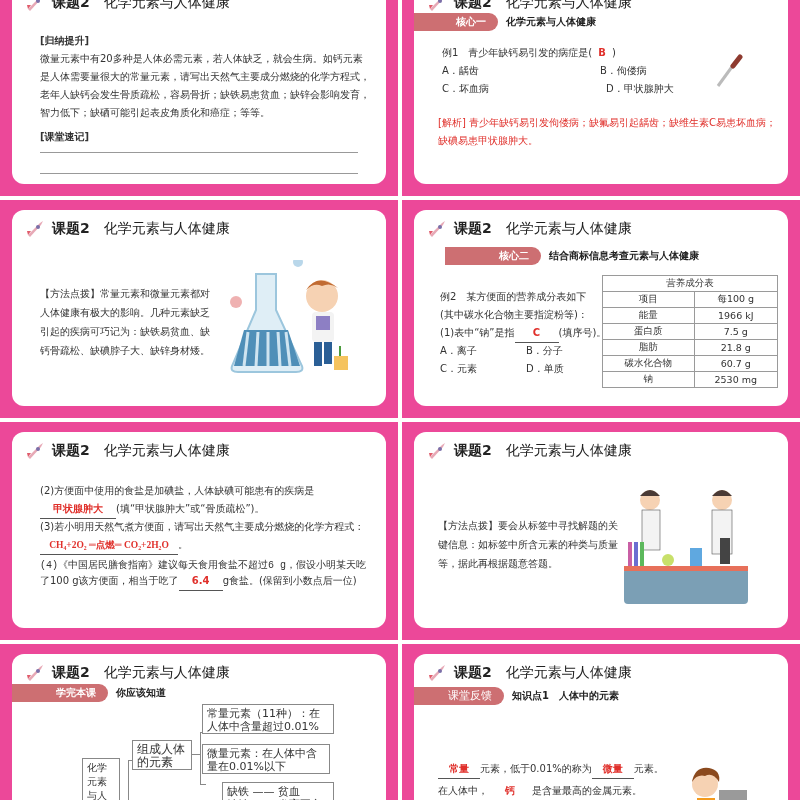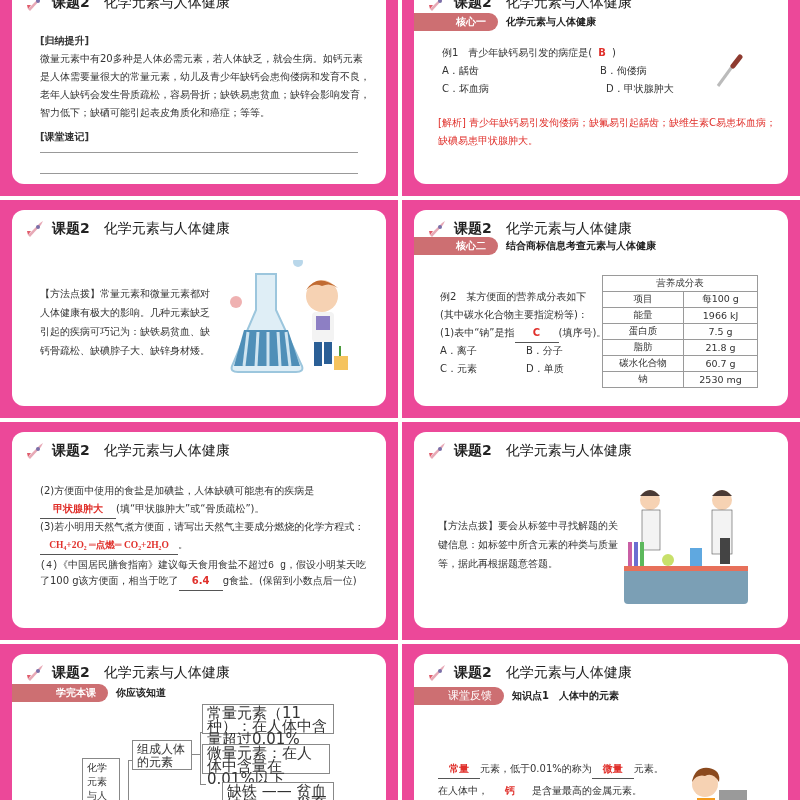--- a/index.html
+++ b/index.html
@@ -16,41 +16,41 @@
   .ribbon { position: absolute; left: -12px; height: 18px; display: flex; align-items: center; }
   .ribbon .pill { background: #cd6f72; color: #fff; font-size: 10px; font-weight: bold; height: 18px; line-height: 18px; padding: 0 12px 0 54px; border-radius: 0 10px 10px 0; }
   .ribbon .rt { font-size: 10px; font-weight: bold; color: #222; margin-left: 8px; }
   .txt { font-size: 10px; line-height: 18px; color: #333; }
   .red { color: #e0302b; font-weight: bold; }
   .redt { color: #e0302b; }
   .blank { display: inline-block; border-bottom: 1px solid #555; text-align: center; }
   .rule { position: absolute; left: 28px; right: 28px; border-top: 1px solid #999; }
   table.nt { border-collapse: collapse; font-size: 9.5px; position: absolute; }
   table.nt td { border: 1px solid #9a9a9a; text-align: center; height: 16px; padding: 0 4px; color: #333; }
-  .box { position: absolute; border: 1px solid #888; font-size: 15px; line-height: 13px; padding: 2px 4px; color: #333; background: #fff; }
+  .box { position: absolute; border: 1px solid #888; font-size: 11px; line-height: 13px; padding: 2px 4px; color: #333; background: #fff; }
   .ln { position: absolute; background: #888; }
 </style>
 </head>
 <body>
 
 <div class="grid">
 
   <div class="slide" style="left:0;top:0;width:398px;height:196px;">
     <div class="card" style="top:-20px;">
       <div class="hdr" style="top:12px;">
         <span class="rocket"><svg viewBox="0 0 22 20">
               <path d="M4 16 L16 4 L19 2 L17 6 L6 18 Z" fill="#e7a9b6"></path>
               <circle cx="14" cy="8" r="2" fill="#7b6fa8"></circle>
               <path d="M3 12 L7 12 L4 16Z" fill="#e05a6a"></path>
             </svg></span>
         <span class="k">课题2</span>
         <span class="t">化学元素与人体健康</span>
       </div>
       <div class="txt" style="position:absolute;left:28px;top:52px;font-weight:bold;">[归纳提升]</div>
-      <div class="txt" style="position:absolute;left:28px;top:70px;width:330px;">微量元素中有20多种是人体必需元素，若人体缺乏，就会生病。如钙元素是人体需要量很大的常量元素，幼儿及青少年缺钙会患佝偻病和发育不良，老年人缺钙会发生骨质疏松，容易骨折；缺铁易患贫血；缺锌会影响发育，智力低下；缺硒可能引起表皮角质化和癌症；等等。</div>
+      <div class="txt" style="position:absolute;left:28px;top:70px;width:330px;">微量元素中有20多种是人体必需元素，若人体缺乏，就会生病。如钙元素是人体需要量很大的常量元素，请写出天然气主要成分燃烧的化学方程式，老年人缺钙会发生骨质疏松，容易骨折；缺铁易患贫血；缺锌会影响发育，智力低下；缺硒可能引起表皮角质化和癌症；等等。</div>
       <div class="txt" style="position:absolute;left:28px;top:148px;font-weight:bold;">[课堂速记]</div>
       <div class="rule" style="top:172px;"></div>
       <div class="rule" style="top:193px;"></div>
     </div>
   </div>
 
   <div class="slide" style="left:402px;top:0;width:398px;height:196px;">
     <div class="card" style="top:-20px;">
       <div class="hdr" style="top:12px;">
         <span class="rocket"><svg viewBox="0 0 22 20">
@@ -124,34 +124,34 @@
     <div class="card">
       <div class="hdr">
         <span class="rocket"><svg viewBox="0 0 22 20">
               <path d="M4 16 L16 4 L19 2 L17 6 L6 18 Z" fill="#e7a9b6"></path>
               <circle cx="14" cy="8" r="2" fill="#7b6fa8"></circle>
               <path d="M3 12 L7 12 L4 16Z" fill="#e05a6a"></path>
             </svg></span>
         <span class="k">课题2</span>
         <span class="t">化学元素与人体健康</span>
       </div>
-      <div class="ribbon" style="top:27px;">
+      <div class="ribbon" style="top:37px;padding-left:43px;">
         <span class="pill">核心二</span>
         <span class="rt">结合商标信息考查元素与人体健康</span>
       </div>
       <div class="txt" style="position:absolute;left:26px;top:78px;">例2　某方便面的营养成分表如下</div>
       <div class="txt" style="position:absolute;left:26px;top:96px;">(其中碳水化合物主要指淀粉等)：</div>
       <div class="txt" style="position:absolute;left:26px;top:114px;">
         <span>(1)表中“钠”是指</span><span class="blank red" style="width:44px;">C</span><span>(填序号)。</span>
       </div>
       <div class="txt" style="position:absolute;left:26px;top:132px;">A．离子</div>
       <div class="txt" style="position:absolute;left:112px;top:132px;">B．分子</div>
       <div class="txt" style="position:absolute;left:26px;top:150px;">C．元素</div>
       <div class="txt" style="position:absolute;left:112px;top:150px;">D．单质</div>
-      <table class="nt" style="left:188px;top:65px;width:156px;">
+      <table class="nt" style="left:188px;top:65px;width:176px;">
         <tbody>
             <tr>
               <td colspan="2">营养成分表</td>
             </tr>
         <tr>
               <td>项目</td>
               <td>每100 g</td>
             </tr>
         <tr>
               <td>能量</td>

